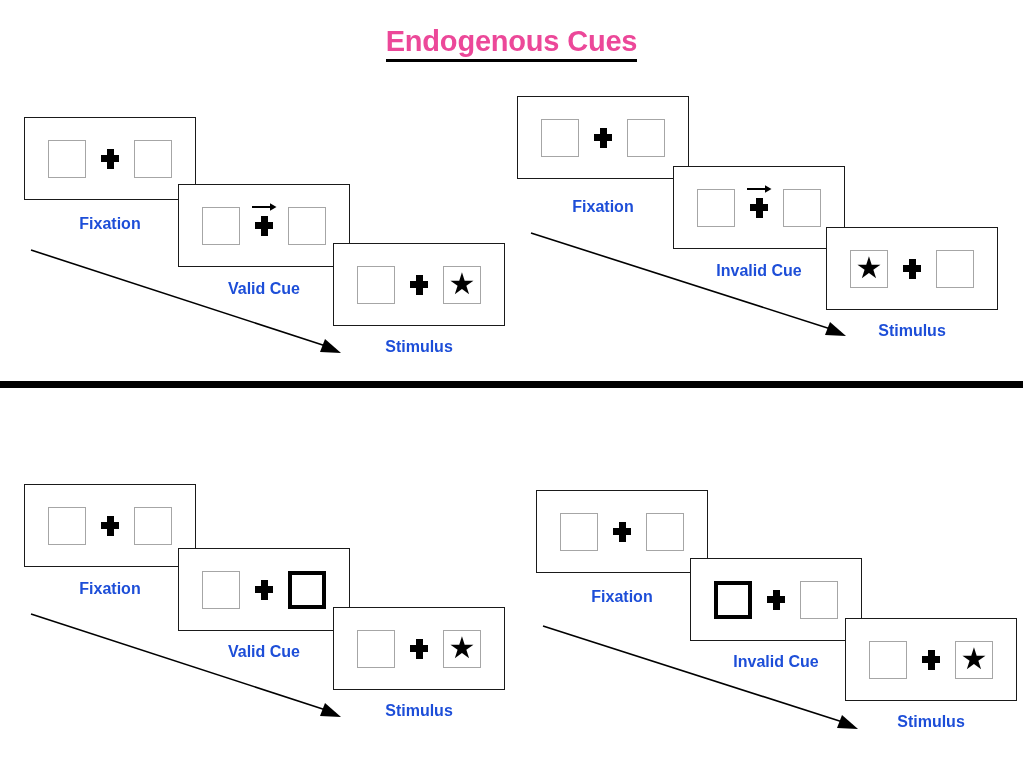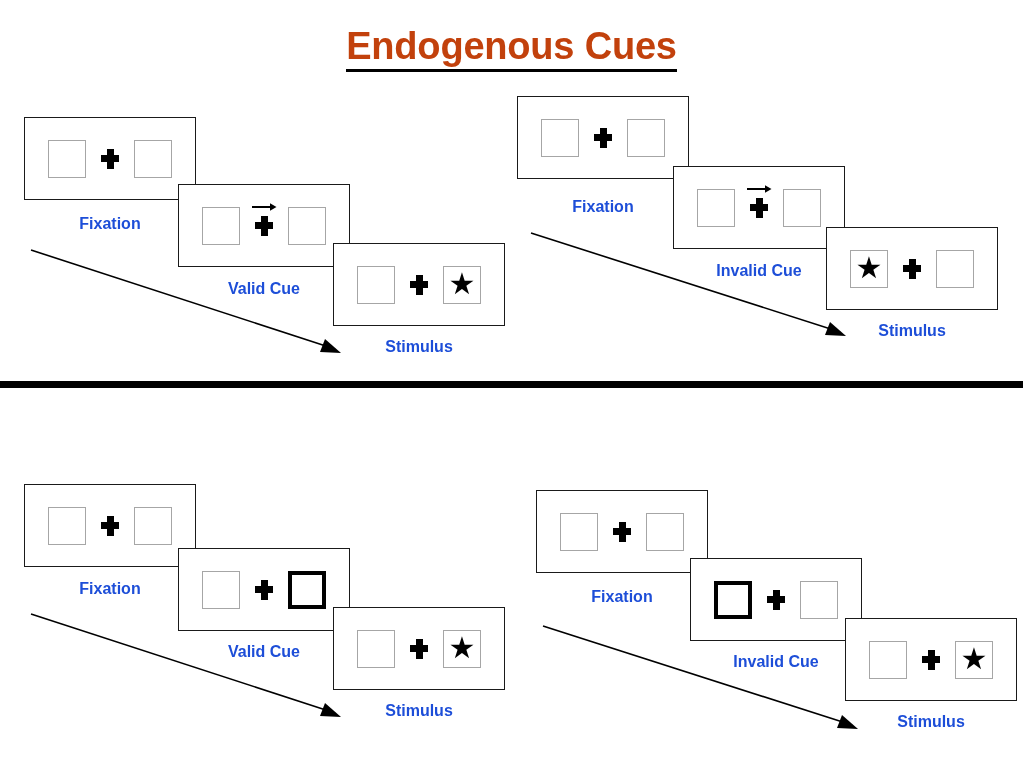--- a/index.html
+++ b/index.html
@@ -10,22 +10,22 @@
     font-family: "Liberation Sans", sans-serif;
     overflow: hidden;
   }
   #root { position: relative; width: 1023px; height: 767px; background:#fff; }
 
   .section-title {
     position: absolute;
     width: 100%;
     text-align: center;
     font-weight: bold;
-    font-size: 38px;
-    color: #c2410c;
+    font-size: 29px;
+    color: #ec4899;
     letter-spacing: -0.2px;
   }
   .section-title span {
     border-bottom: 3px solid #000;
     padding-bottom: 2px;
   }
 
   .divider {
     position: absolute;
     left: 0;

